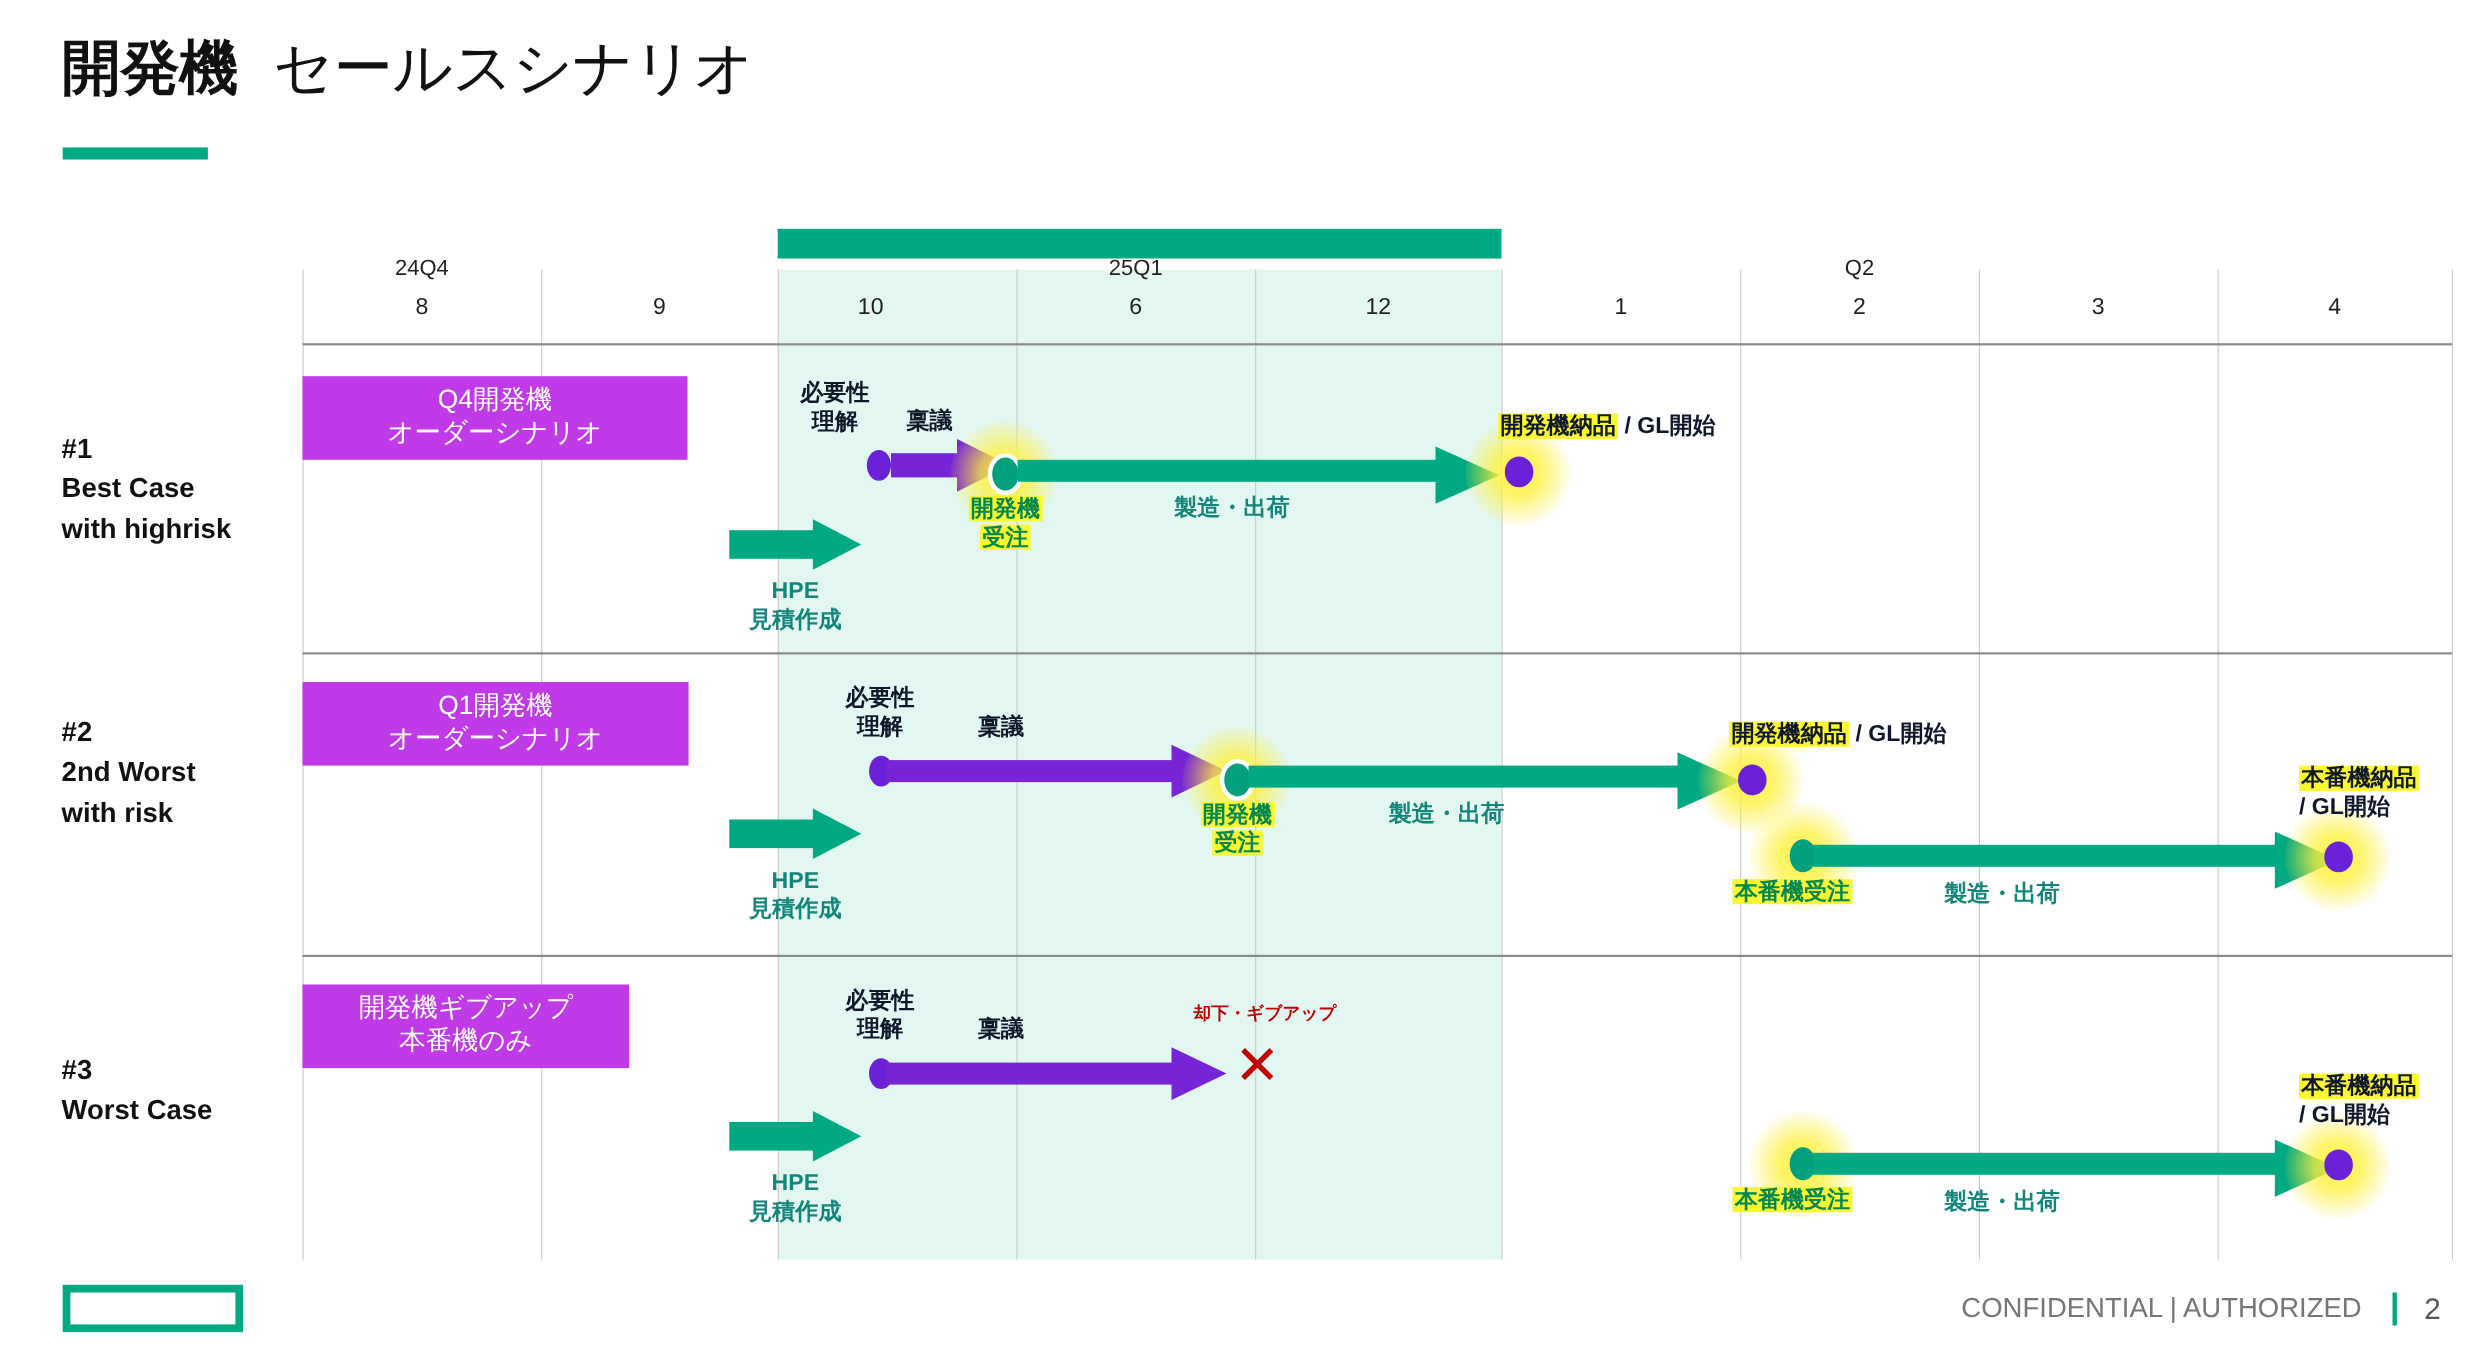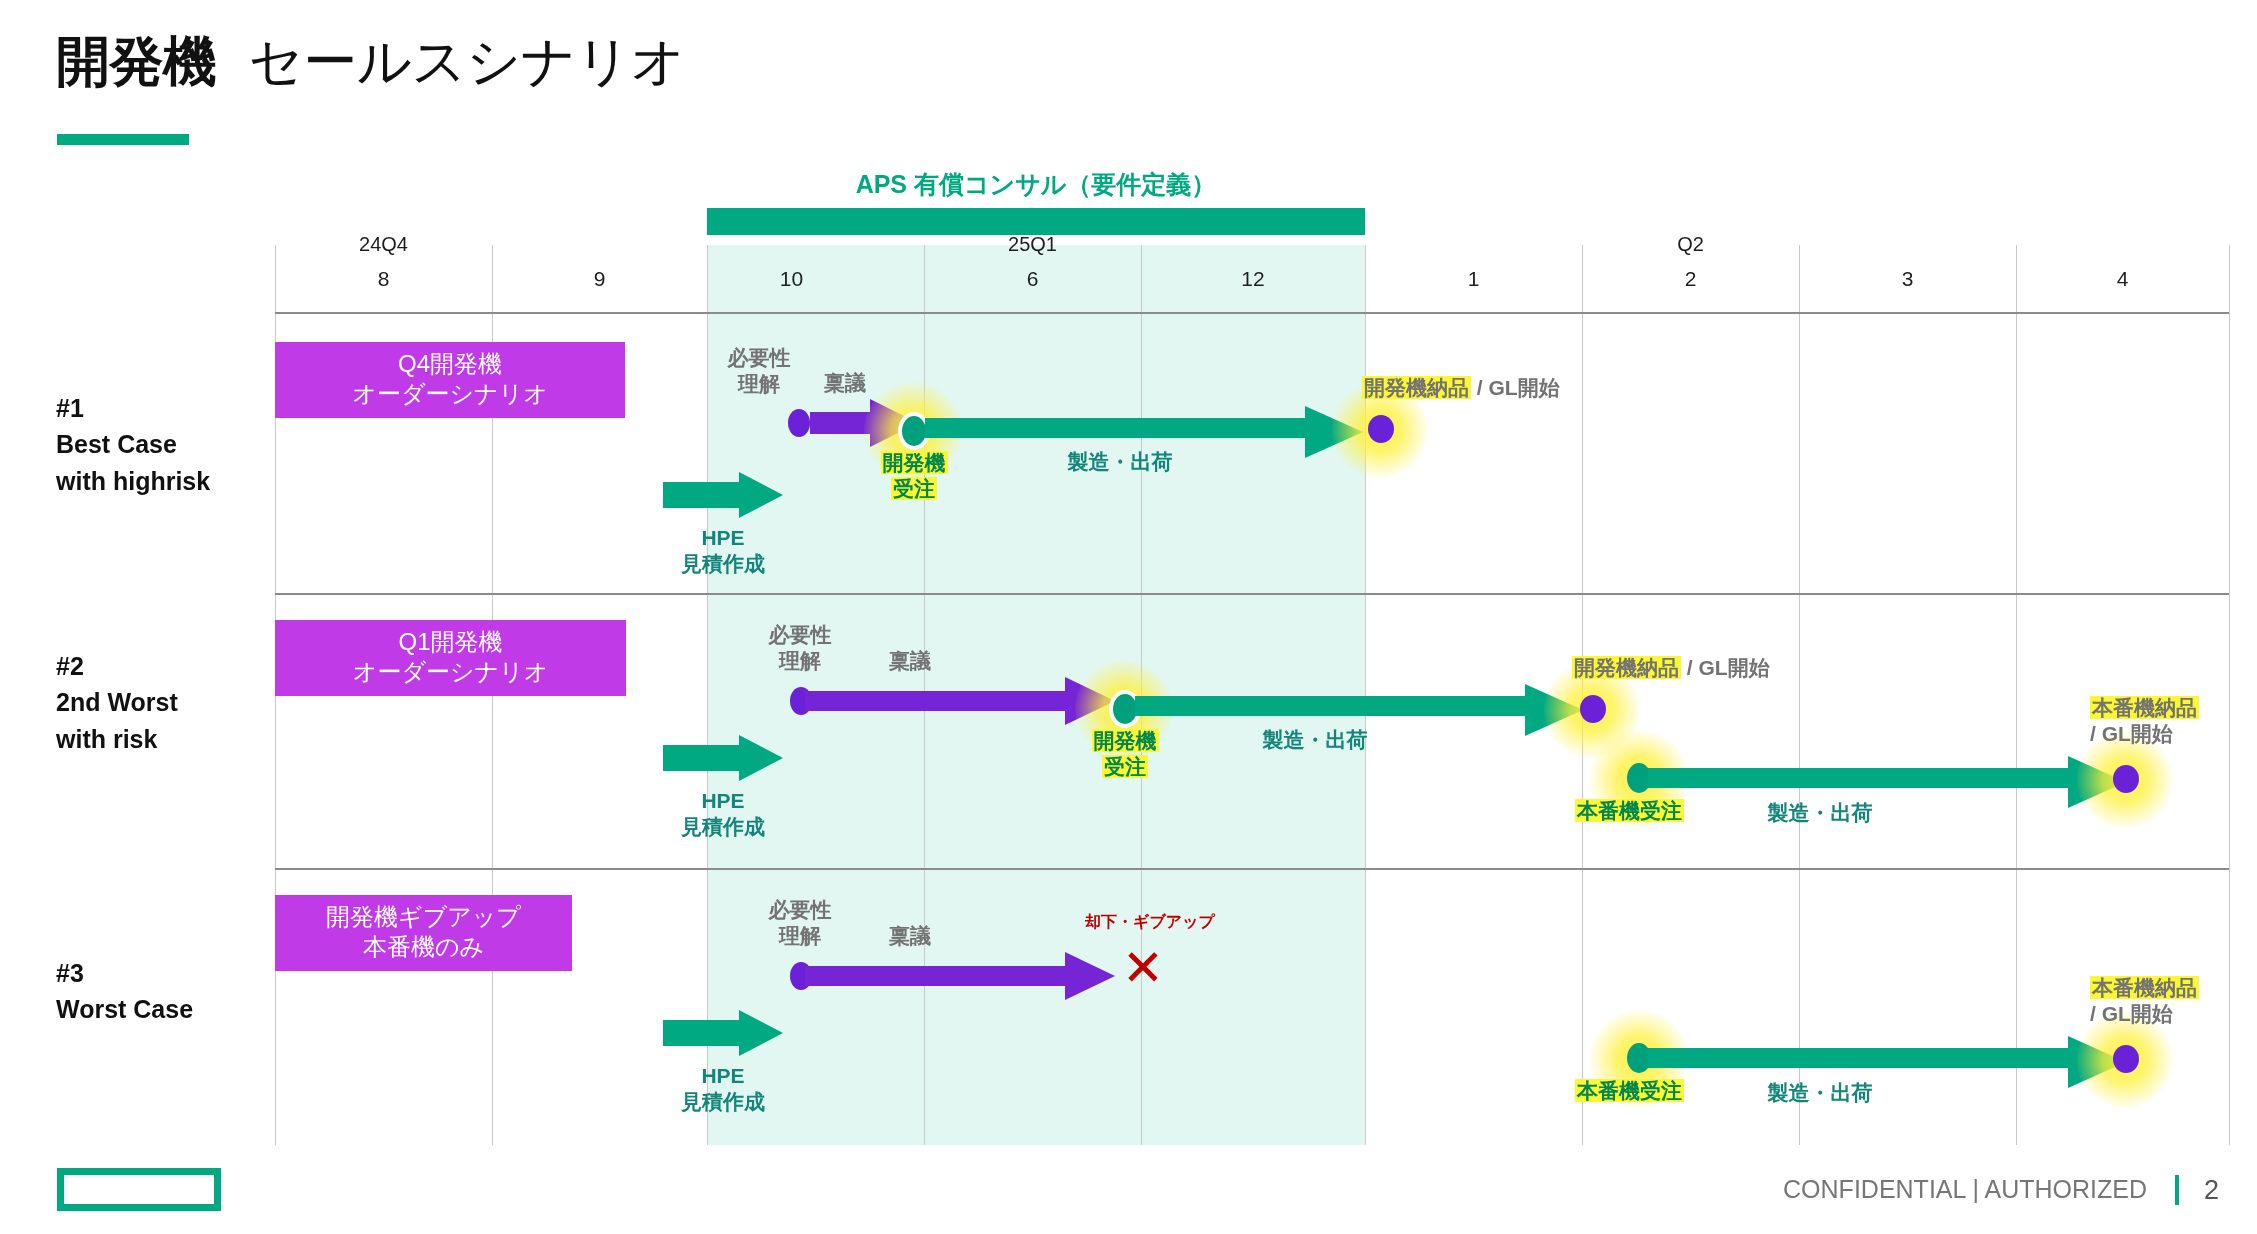--- a/index.html
+++ b/index.html
@@ -64,21 +64,21 @@
   .dot.purple{background:#6b21d8;}
   .dot.green{background:#00a07d;}
   .glow{
     position:absolute;border-radius:50%;
     background:radial-gradient(circle,rgba(255,240,60,0.95) 0%,rgba(255,240,60,0.75) 32%,rgba(255,240,60,0.28) 58%,rgba(255,240,60,0) 74%);
   }
   .ring{position:absolute;border-radius:50%;background:#ffffff;}
 
   
   .cap{position:absolute;white-space:nowrap;line-height:1.22;}
-  .cap-purple{color:#737373;font-size:21px;font-weight:700;}
+  .cap-purple{color:#0f172a;font-size:21px;font-weight:700;}
   .cap-green{color:#00a07d;font-size:21px;font-weight:700;}
   .cap-teal{color:#14857a;font-size:21px;font-weight:700;}
   .cap-red{color:#c00000;font-size:16px;font-weight:700;}
   .center{text-align:center;}
   .hl{background:#fbf733;padding:0 2px;}
   .cap-green .hl{color:#00864f;}
 
   
   .xmark{
     position:absolute;color:#c00000;font-size:50px;font-weight:700;line-height:1;
@@ -99,21 +99,20 @@
 </head>
 <body>
 
 <div id="slide">
 
   <div class="title">
     <span>開発機</span><span class="t-light"> セールスシナリオ</span>
   </div>
   <div class="title-rule"></div>
 
-  <div class="aps-label">APS 有償コンサル（要件定義）</div>
   <div class="aps-bar"></div>
 
   <div class="grid">
 
     <div class="shade" style="left:432px;width:658px;height:900px;"></div>
 
     <div class="col-line" style="left:0px;height:900px;"></div>
     <div class="col-line" style="left:217px;height:900px;"></div>
     <div class="col-line" style="left:432px;height:900px;"></div>
     <div class="col-line" style="left:649px;height:900px;"></div>

